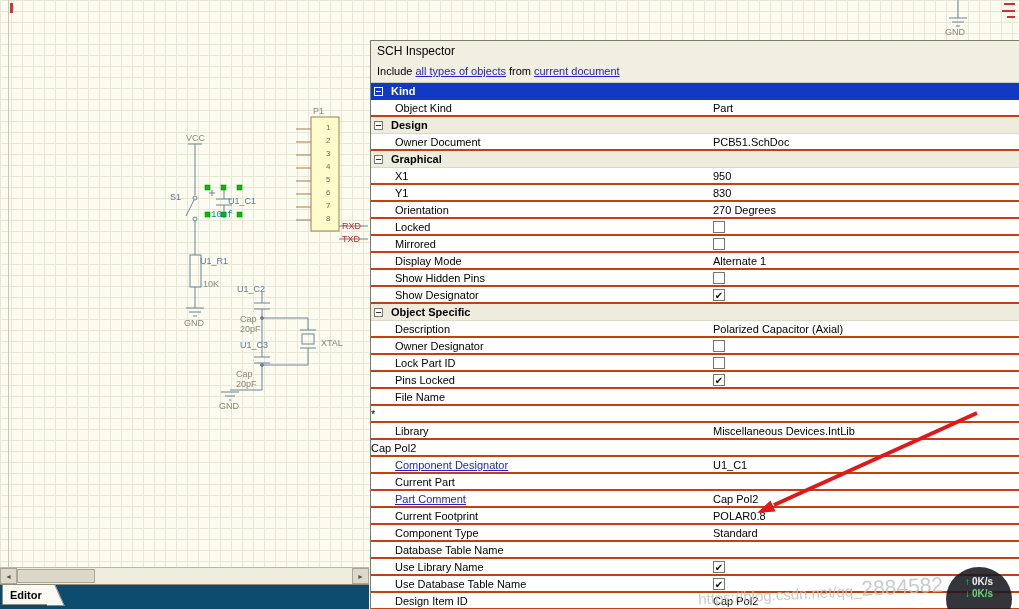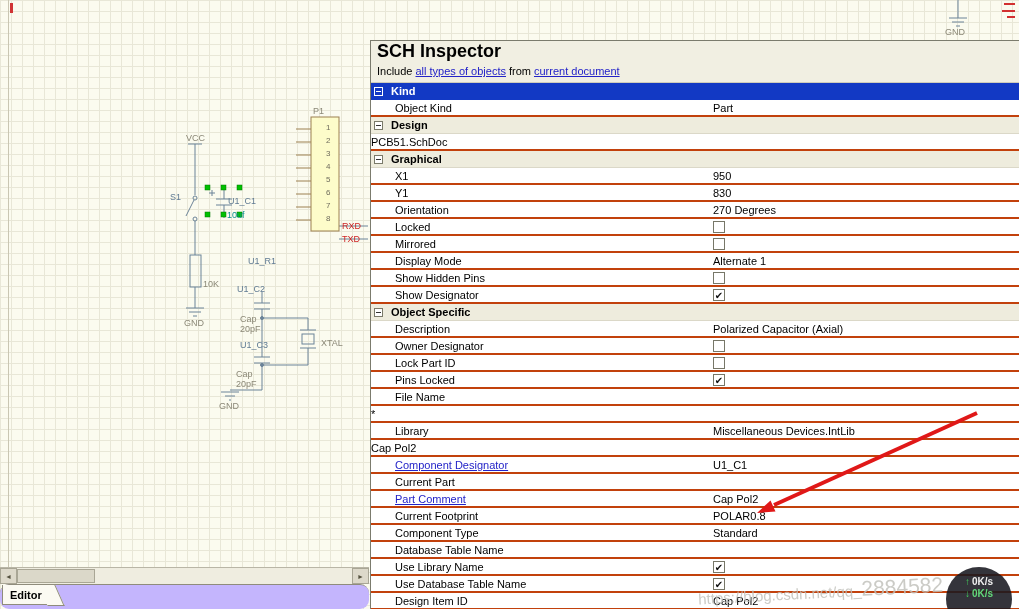--- a/index.html
+++ b/index.html
@@ -24,35 +24,35 @@
   .c-red  { color:#cf2626; }
   .pin-num { position:absolute; font-size:8px; line-height:9px; color:#6f6c5c; }
 
   
   .hscroll { position:absolute; left:0; top:567px; width:369px; height:17px; background:#efede0;
     border-top:1px solid #b9b6a6; display:flex; z-index:4; }
   .sbtn { width:17px; flex:none; background:#ddd9ca; border:1px solid #a9a695; font-size:7px;
     display:flex; align-items:center; justify-content:center; color:#55523f; }
   .sthumb { width:78px; flex:none; margin:1px 0; background:#dbd8c9; border:1px solid #a9a695; }
   .strack { flex:1; }
-  .tabbar { position:absolute; left:0; top:584px; width:369px; height:25px; background:#c4b5fd;
-    border-top:1px solid #8f8c7c; z-index:4;border-radius:9px; }
+  .tabbar { position:absolute; left:0; top:584px; width:369px; height:25px; background:#0c4a6e;
+    border-top:1px solid #8f8c7c; z-index:4; }
   .editor-tab { position:absolute; left:2px; top:0; width:48px; height:20px; background:#fbfaf2;
     border-left:1px solid #8f8c7c; border-bottom:1px solid #8f8c7c;
     font-weight:bold; font-size:11px; line-height:20px; padding-left:7px; }
   .editor-tab::after { content:""; position:absolute; right:-10px; top:0; width:16px; height:20px;
     background:#fbfaf2; border-right:1px solid #8f8c7c; border-bottom:1px solid #8f8c7c;
     transform:skewX(24deg); }
   .editor-tab span { position:relative; z-index:1; }
 
   
   .inspector { position:absolute; left:370px; top:40px; width:649px; height:569px;
     background:#f1efe2; border-left:1px solid #7b7b6d; border-top:1px solid #7b7b6d;
     z-index:10; font-size:11px; color:#000; }
-  .insp-title { height:20px; line-height:21px; padding-left:6px; font-weight:bold; font-size:18px; }
+  .insp-title { height:20px; line-height:21px; padding-left:6px; font-weight:normal; font-size:12px; }
   .include-row { height:22px; line-height:20px; padding-left:6px; border-bottom:1px solid #cfccbb; }
   .include-row a { color:#2323c8; text-decoration:underline; margin:11px 3px; cursor:pointer; }
   .grid { position:absolute; top:42px; left:0; right:0; bottom:0; background:#fff; overflow:hidden; }
 
   .sec-header { height:17px; display:flex; align-items:center; background:#eeecdd;
     border-bottom:1px solid #dbd8c8; font-weight:bold; }
   .sec-header.selected { background:#1239c4; color:#fff; border-bottom-color:#1239c4;text-align:center; }
   .collapse-box { width:9px; height:9px; flex:none; border:1px solid #7a7a6a; background:#fff;
     margin:0 8px 0 3px; position:relative; }
   .collapse-box::after { content:""; position:absolute; left:1px; right:1px; top:3px; border-top:1px solid #333; }
@@ -129,25 +129,25 @@
       </g>
 
       <g stroke="#d23030" stroke-width="2">
         <path d="M1004 4 h11 M1002 11 h13 M1007 17 h8" fill="none"></path>
       </g>
     </svg>
     <div id="sch-texts">
         <span class="sch-t c-gray" style="left: 186px; top: 133px;">VCC</span>
         <span class="sch-t c-des" style="left: 170px; top: 192px;">S1</span>
         <span class="sch-t c-des" style="left: 228px; top: 196px;">U1_C1</span>
-        <span class="sch-t c-teal" style="left: 227px; top: 210px;">10uf</span>
+        <span class="sch-t c-teal" style="left: 211px; top: 210px; font-family: Liberation Mono, monospace;">10uf</span>
         <span class="sch-t c-gray" style="left: 313px; top: 106px;">P1</span>
         <span class="sch-t c-red" style="left: 342px; top: 221px;">RXD</span>
         <span class="sch-t c-red" style="left: 342px; top: 234px;">TXD</span>
-        <span class="sch-t c-des" style="left: 200px; top: 256px; padding-left: 48px;">U1_R1</span>
+        <span class="sch-t c-des" style="left: 200px; top: 256px;">U1_R1</span>
         <span class="sch-t c-gray" style="left: 203px; top: 279px;">10K</span>
         <span class="sch-t c-gray" style="left: 184px; top: 318px;">GND</span>
         <span class="sch-t c-des" style="left: 237px; top: 284px;">U1_C2</span>
         <span class="sch-t c-gray" style="left: 240px; top: 314px;">Cap</span>
         <span class="sch-t c-gray" style="left: 240px; top: 324px;">20pF</span>
         <span class="sch-t c-des" style="left: 240px; top: 340px;">U1_C3</span>
         <span class="sch-t c-gray" style="left: 236px; top: 369px;">Cap</span>
         <span class="sch-t c-gray" style="left: 236px; top: 379px;">20pF</span>
         <span class="sch-t c-gray" style="left: 321px; top: 338px;">XTAL</span>
         <span class="sch-t c-gray" style="left: 219px; top: 401px;">GND</span>
@@ -192,20 +192,21 @@
         </div>
         <div class="prop-row">
           <div class="prop-label">Object Kind</div>
           <div class="prop-value">Part</div>
         </div>
         <div class="sec-header">
           <span class="collapse-box"></span>
           <span>Design</span>
         </div>
         <div class="prop-row">
+          <div class="prop-label">Owner Document</div>
           <div class="prop-value">PCB51.SchDoc</div>
         </div>
         <div class="sec-header">
           <span class="collapse-box"></span>
           <span>Graphical</span>
         </div>
         <div class="prop-row">
           <div class="prop-label">X1</div>
           <div class="prop-value">950</div>
         </div>

